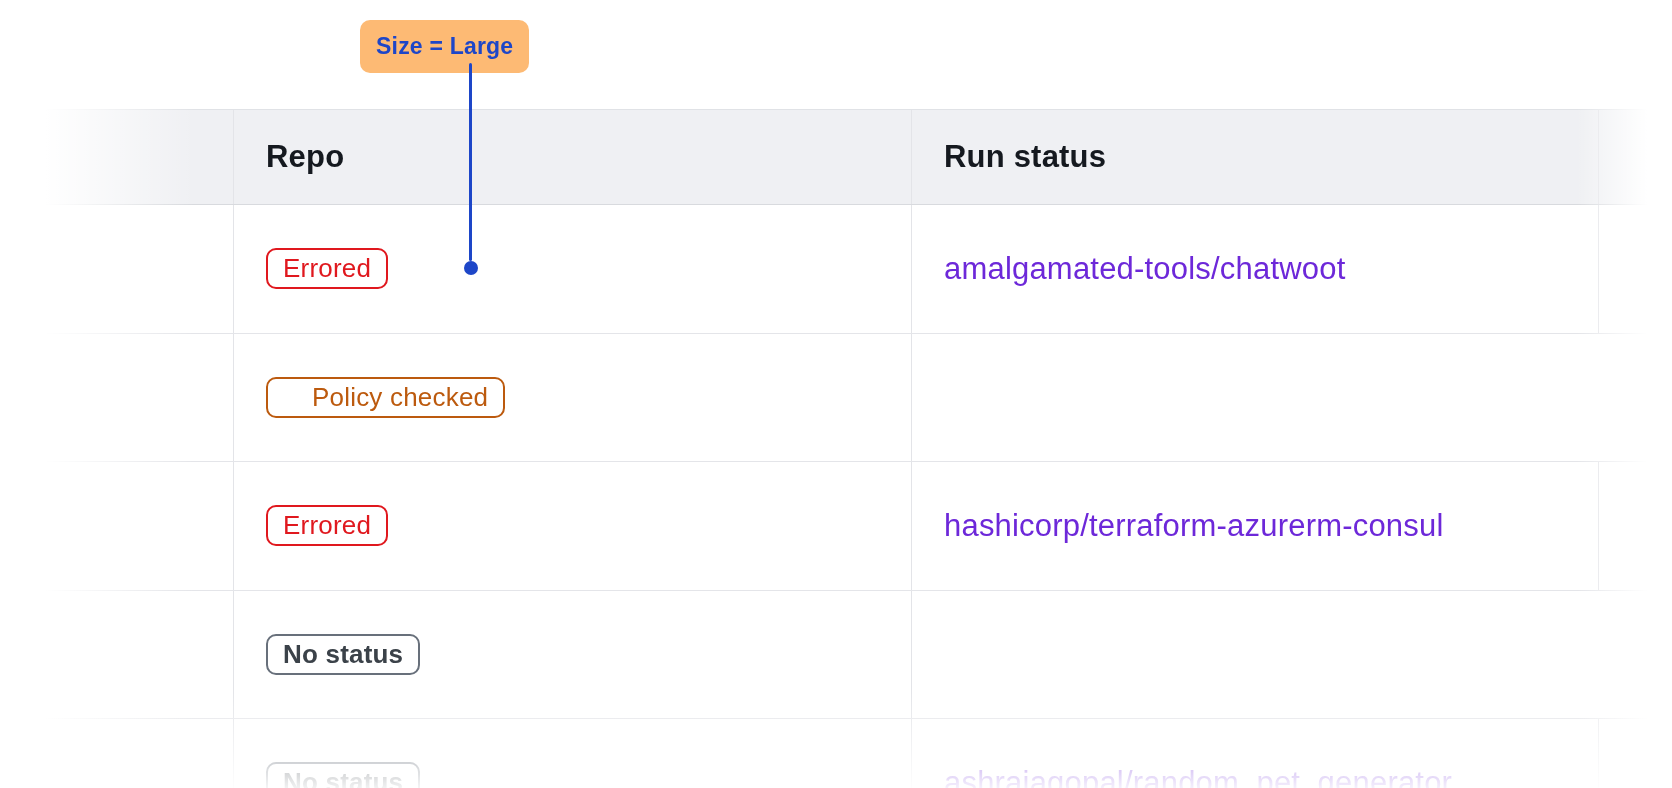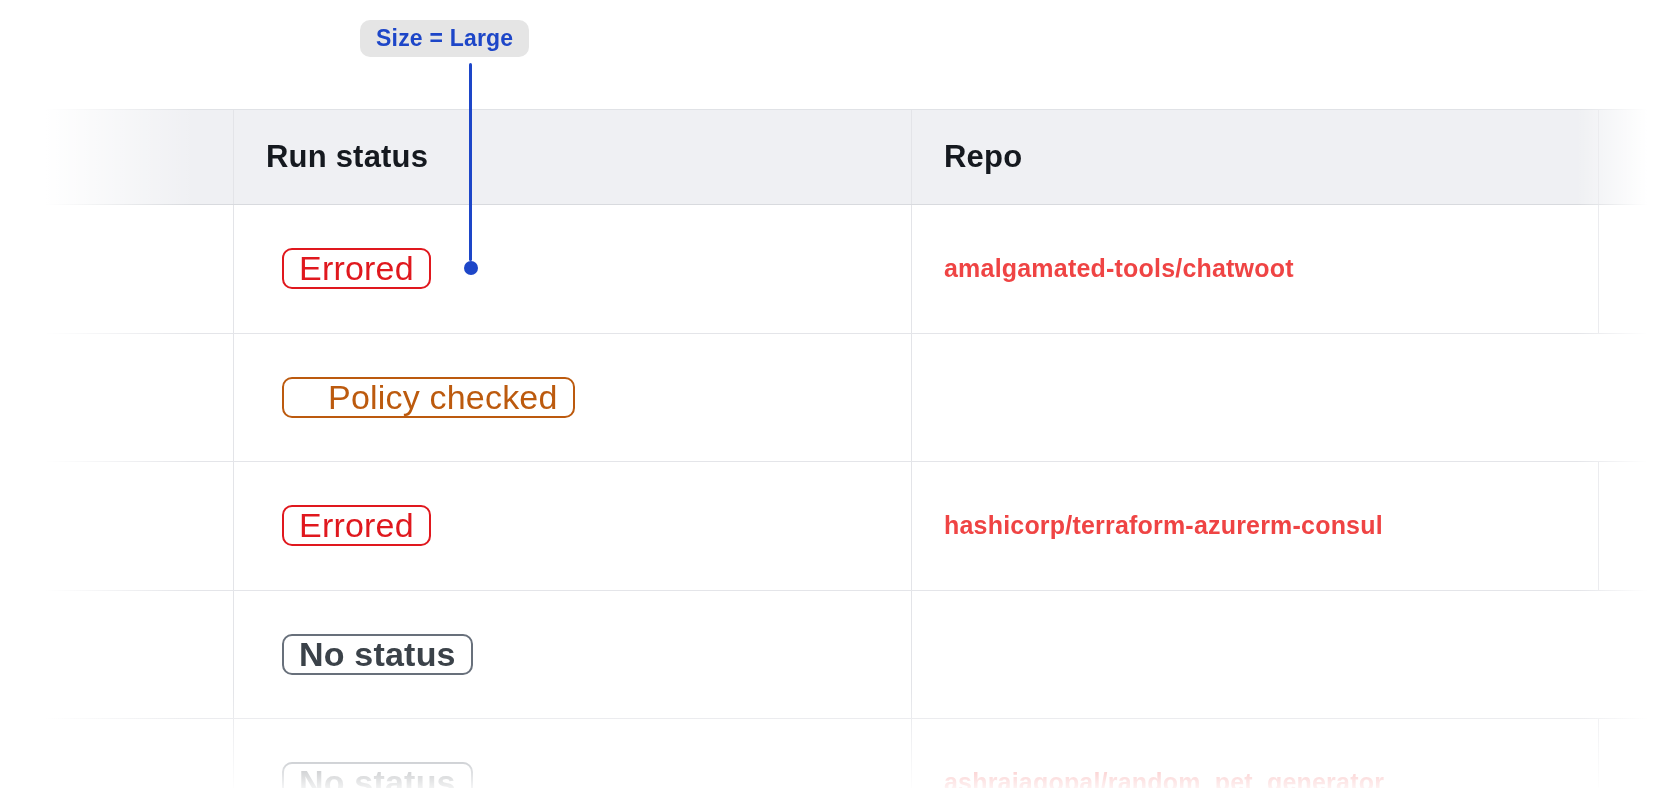--- a/index.html
+++ b/index.html
@@ -37,40 +37,39 @@
     white-space: nowrap;
   }
   .cell + .cell { border-left: 1px solid #e3e4e8; }
   .col-head {
     font-size: 31px;
     font-weight: 700;
     color: #15191f;
     letter-spacing: 0.2px;
   }
   .repo-name {
-    font-size: 25px;
-    font-weight: 700;
-    color: #ef4444;
+    font-size: 31px;
+    font-weight: 400;
+    color: #6d28d9;
     letter-spacing: 0.2px;
   }
 
   
   .badge {
     display: inline-flex;
     align-items: center;
     height: 41px;
     padding: 0 15px;
     border: 2px solid;
     border-radius: 10px;
     box-sizing: border-box;
-    font-size: 34px;
+    font-size: 26px;
     font-weight: 500;
     letter-spacing: 0.2px;
     white-space: nowrap;
-    margin-left: 16px;
   }
   .badge[data-variant="errored"]        { color: #e0181e; border-color: #e0181e; }
   .badge[data-variant="policy-checked"] { color: #bc5a0e; border-color: #bc5a0e; padding-left: 44px; }
   .badge[data-variant="no-status"]      { color: #3b4249; border-color: #68707b; font-weight: bold; }
 
   
   .fade { position: absolute; pointer-events: none; z-index: 5; }
   .fade-left {
     left: 0; top: 0; width: 195px; height: 100%;
     background: linear-gradient(to right, #ffffff 0px, #ffffff 45px, rgba(255,255,255,0) 100%);
@@ -85,22 +84,22 @@
   }
 
   
   .annotation { position: absolute; z-index: 10; }
   .annotation-pill {
     position: absolute;
     left: 360px; top: 20px;
     height: 37px;
     display: inline-flex;
     align-items: center;
-    padding: 0 16px;
-    background: #e5e5e5;
+    padding: 8px 16px;
+    background: #fdba74;
     border-radius: 10px;
     color: #1d46c8;
     font-size: 23px;
     font-weight: 700;
     letter-spacing: 0.2px;
     white-space: nowrap;
   }
   .annotation-line {
     position: absolute;
     left: 469px; top: 63px;
@@ -119,24 +118,24 @@
 </head>
 <body>
 
 <div class="canvas">
 
   <div class="table">
 
     <div class="trow thead">
       <div class="cell"></div>
       <div class="cell">
-        <span class="col-head">Run status</span>
+        <span class="col-head">Repo</span>
       </div>
       <div class="cell">
-        <span class="col-head">Repo</span>
+        <span class="col-head">Run status</span>
       </div>
       <div class="cell"></div>
     </div>
 
     <div class="trow tbody-row">
       <div class="cell"></div>
       <div class="cell">
         <span class="badge" data-variant="errored">Errored</span>
       </div>
       <div class="cell">

